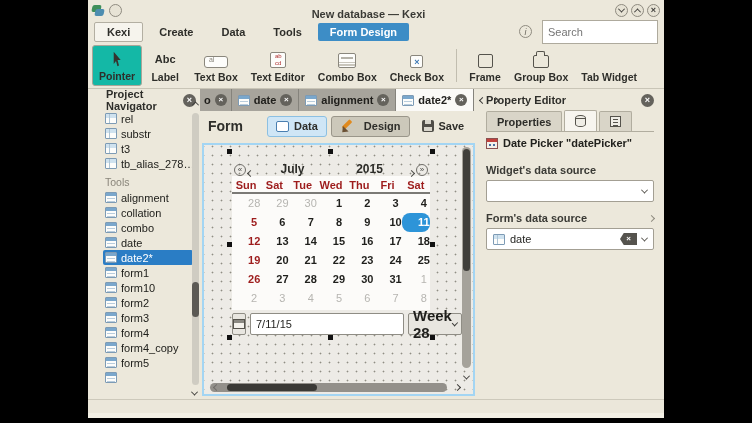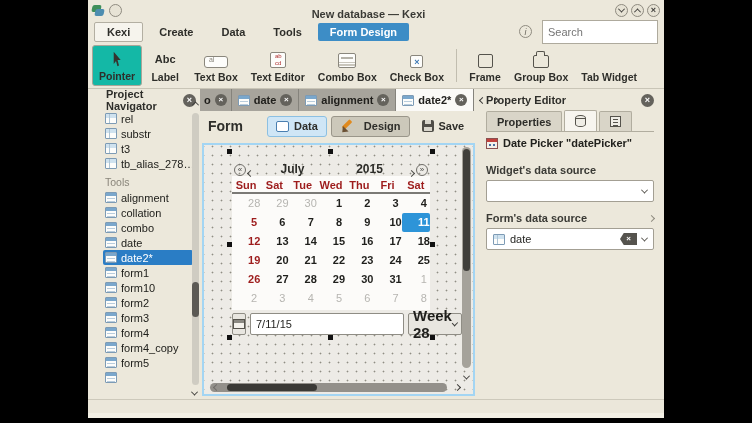--- a/index.html
+++ b/index.html
@@ -143,21 +143,21 @@
   .cal-month { flex:1; text-align:center; font-size:12px; font-weight:bold; color:#2c2c28; }
   .cal-year  { flex:1; text-align:center; font-size:12px; font-weight:bold; color:#2c2c28; }
   .cal-table { background:#fcfbf9; padding:1px 0 2px; }
   .cal-weekdays { display:grid; grid-template-columns:repeat(7,1fr); height:17px;
                   border-bottom:2px solid #7b7a76; }
   .cal-wd { font-size:11px; font-weight:bold; color:#9d1c1c; text-align:center; line-height:16px; }
   .cal-grid { display:grid; grid-template-columns:repeat(7,1fr); }
   .cal-cell { height:19px; font-size:11px; font-weight:bold; color:#1f1f1c; text-align:center; line-height:19px;padding-left:16px; }
   .cal-cell.k-out { color:#b6b5b1; font-weight:normal; }
   .cal-cell.k-sun { color:#9d1c1c; }
-  .cal-cell.k-sel { background:#2d94d8; color:#fff; border-radius:2px; }
+  .cal-cell.k-sel { background:#2d94d8; color:#fff; border-radius:8px; }
   .cal-footer { display:flex; gap:4px; margin-top:3px; height:22px; }
   .cal-btn { width:24px; border:1px solid #8f8d85; background:#e8e6e0; border-radius:2px;
              display:flex; align-items:center; justify-content:center; }
   .icon-mini-cal { width:12px; height:10px; border:1px solid #55534c; background:linear-gradient(#8b8982 0 3px, #f4f2ec 3px); }
   .cal-input { flex:1; border:1px solid #8f8d85; background:#fff; font-size:11px; padding:0 5px;
                font-family:"Liberation Sans",sans-serif; color:#1f1f1c; border-radius:2px; }
   .week-box { width:58px; border:1px solid #8f8d85; background:#e8e6e0; border-radius:2px;
               display:flex; align-items:center; justify-content:space-between; padding:0 4px; }
   .week-box span { font-size:15px; font-weight:bold; color:#1f1f1c; }
 

